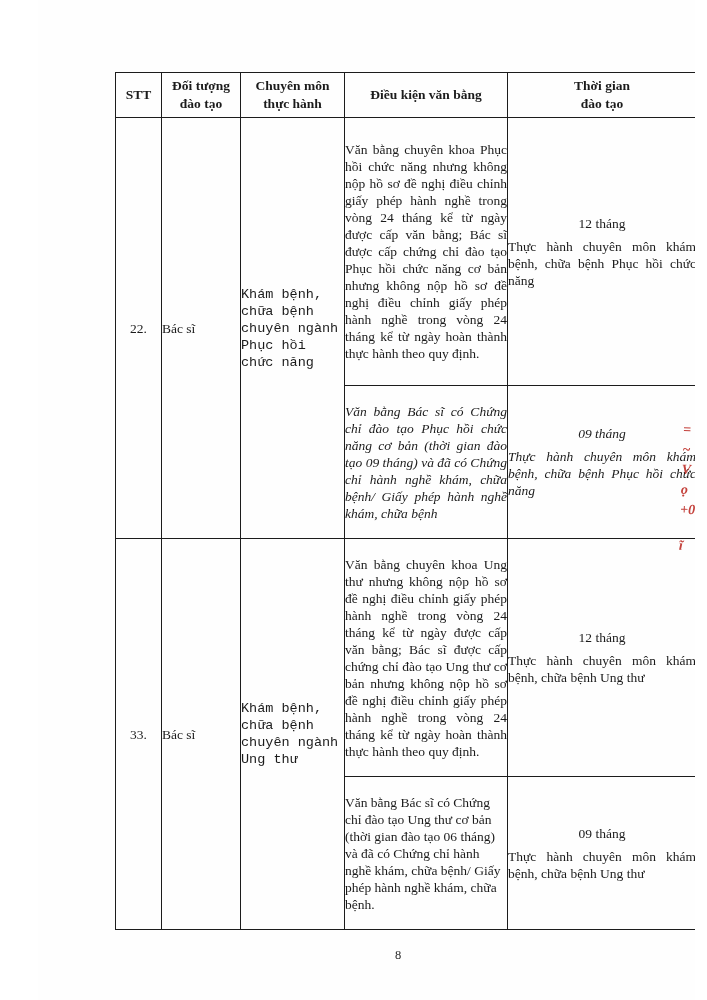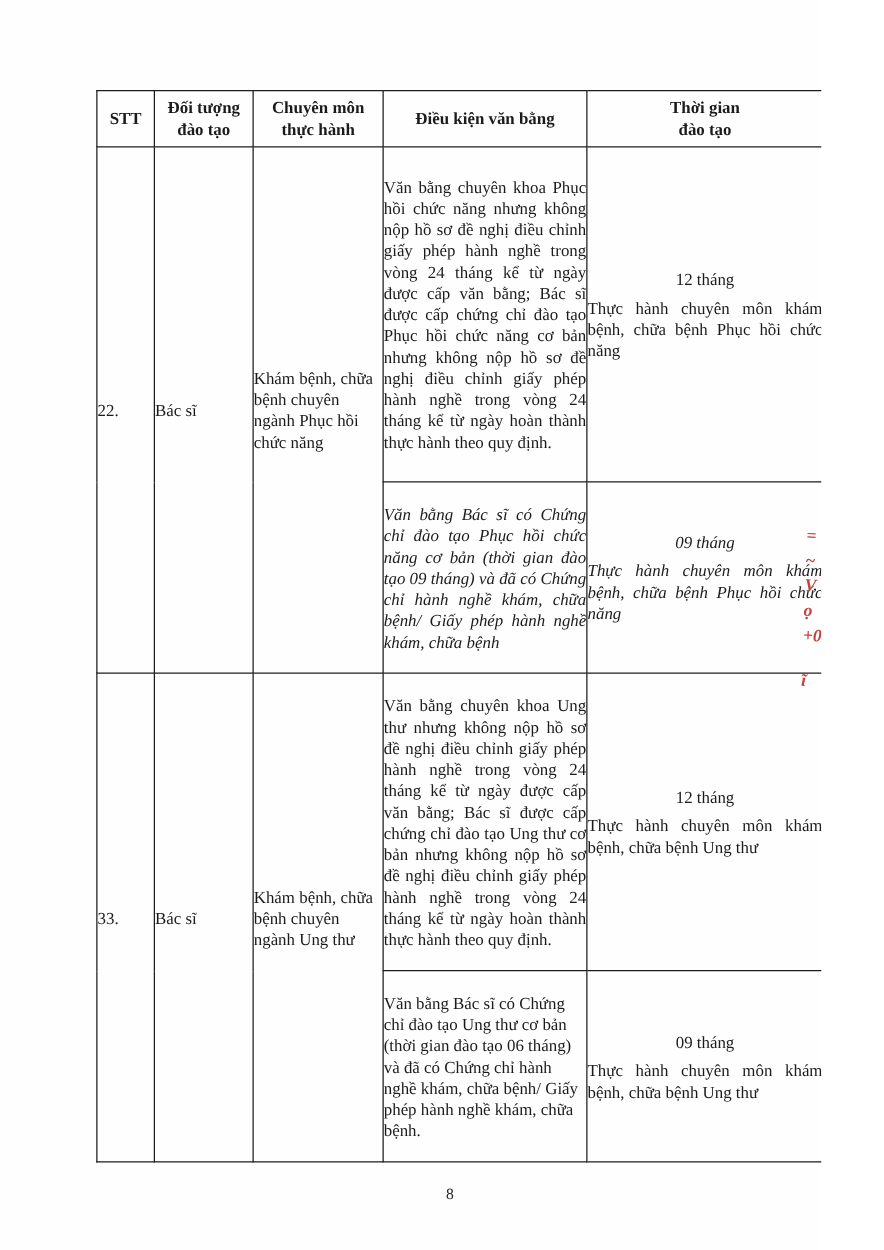--- a/index.html
+++ b/index.html
@@ -8,20 +8,21 @@
     background: #ffffff;
   }
   .page {
     position: relative;
     width: 657px;
     height: 1000px;
     background: #fefefe;
     overflow: hidden;
     font-family: "Liberation Serif", serif;
     color: #1b1b1b;
+    margin-left: 38px;
   }
   table.doc-table {
     position: absolute;
     left: 77px;
     top: 72px;
     width: 581px;
     border-collapse: collapse;
     table-layout: fixed;
     font-size: 13.5px;
     line-height: 17px;
@@ -42,31 +43,32 @@
     text-align: center;
     white-space: pre-line;
     line-height: 18px;
     height: 44px;
   }
   tr.row-tall-1 { height: 268px; }
   tr.row-short-1 { height: 153px; font-style: italic; }
   tr.row-tall-2 { height: 238px; }
   tr.row-short-2 { height: 153px; }
   td.cell-stt {
-    text-align: left;
+    text-align: center;
     vertical-align: middle;
   }
   td.cell-subject {
     text-align: left;
     vertical-align: middle;
   }
   td.cell-specialty {
     text-align: left;
     vertical-align: middle;
     padding: 2px 6px 2px 8px;
+    font-family: Liberation Mono, monospace;
   }
   td.cell-condition {
     text-align: justify;
     vertical-align: top;
     padding: 5px 7px 2px 8px;
   }
   td.cell-condition.align-left {
     text-align: left;
   }
   td.cell-duration {

